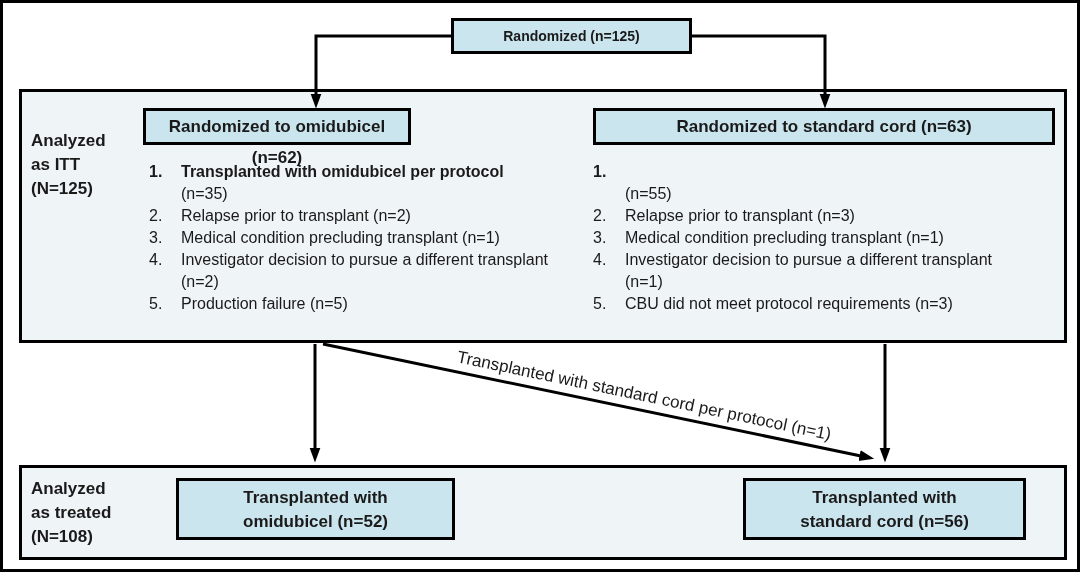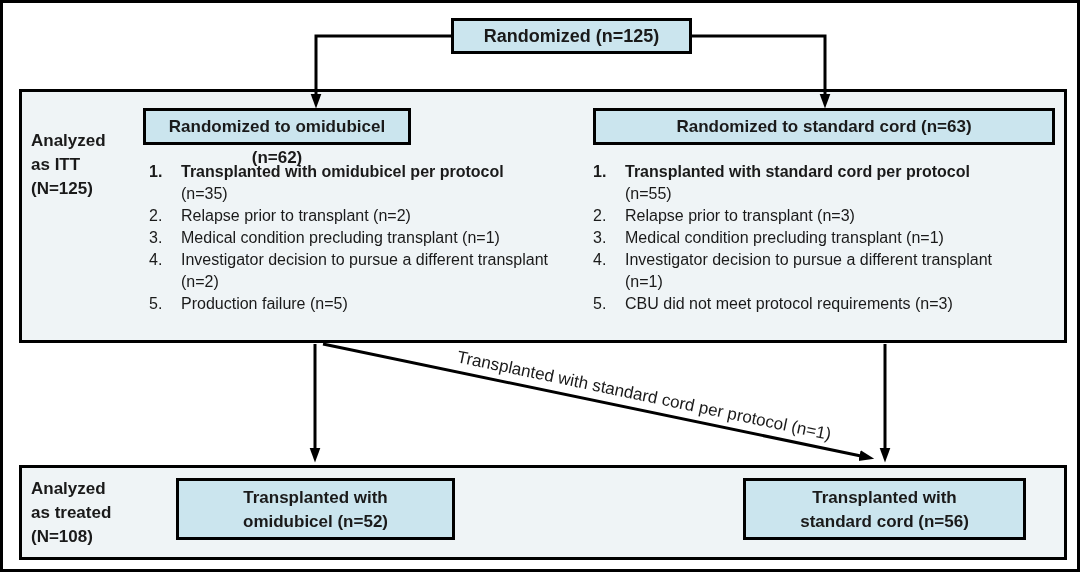--- a/index.html
+++ b/index.html
@@ -23,21 +23,21 @@
   .panel-itt  { left: 16px; top: 86px;  width: 1048px; height: 254px; }
   .panel-trt  { left: 16px; top: 462px; width: 1048px; height: 95px;  }
   .bluebox {
     position: absolute;
     box-sizing: border-box;
     border: 3px solid #000;
     background: #cbe5ee;
     font-weight: bold;
     text-align: center;
   }
-  .box-top    { left: 448px; top: 15px;  width: 241px; height: 36px; font-size: 18px; line-height: 30px; }
+  .box-top    { left: 448px; top: 15px;  width: 241px; height: 36px; font-size: 14px; line-height: 30px; }
   .box-hdr-l  { left: 140px; top: 105px; width: 268px; height: 37px; font-size: 17px; line-height: 31px; }
   .box-hdr-r  { left: 590px; top: 105px; width: 462px; height: 37px; font-size: 17px; line-height: 31px; text-align: center; }
   .box-bot-l  { left: 173px; top: 475px; width: 279px; height: 62px; font-size: 17px; line-height: 24px; padding-top: 5px; }
   .box-bot-r  { left: 740px; top: 475px; width: 283px; height: 62px; font-size: 17px; line-height: 24px; padding-top: 5px; }
   .side-label {
     position: absolute;
     left: 28px;
     width: 92px;
     font-weight: bold;
     font-size: 17px;
@@ -128,21 +128,21 @@
     <div class="li">
       <span class="num">5.</span>
       <span class="txt">Production failure (n=5)</span>
     </div>
   </div>
 
   <div class="list list-r">
     <div class="li">
       <span class="num"><b>1.</b></span>
       <span class="txt">
-        <b>Transplanted with standard cord per protocol</b><br>
+        <br>
         <span>(n=55)</span>
       </span>
     </div>
     <div class="li">
       <span class="num">2.</span>
       <span class="txt">Relapse prior to transplant (n=3)</span>
     </div>
     <div class="li">
       <span class="num">3.</span>
       <span class="txt">Medical condition precluding transplant (n=1)</span>

